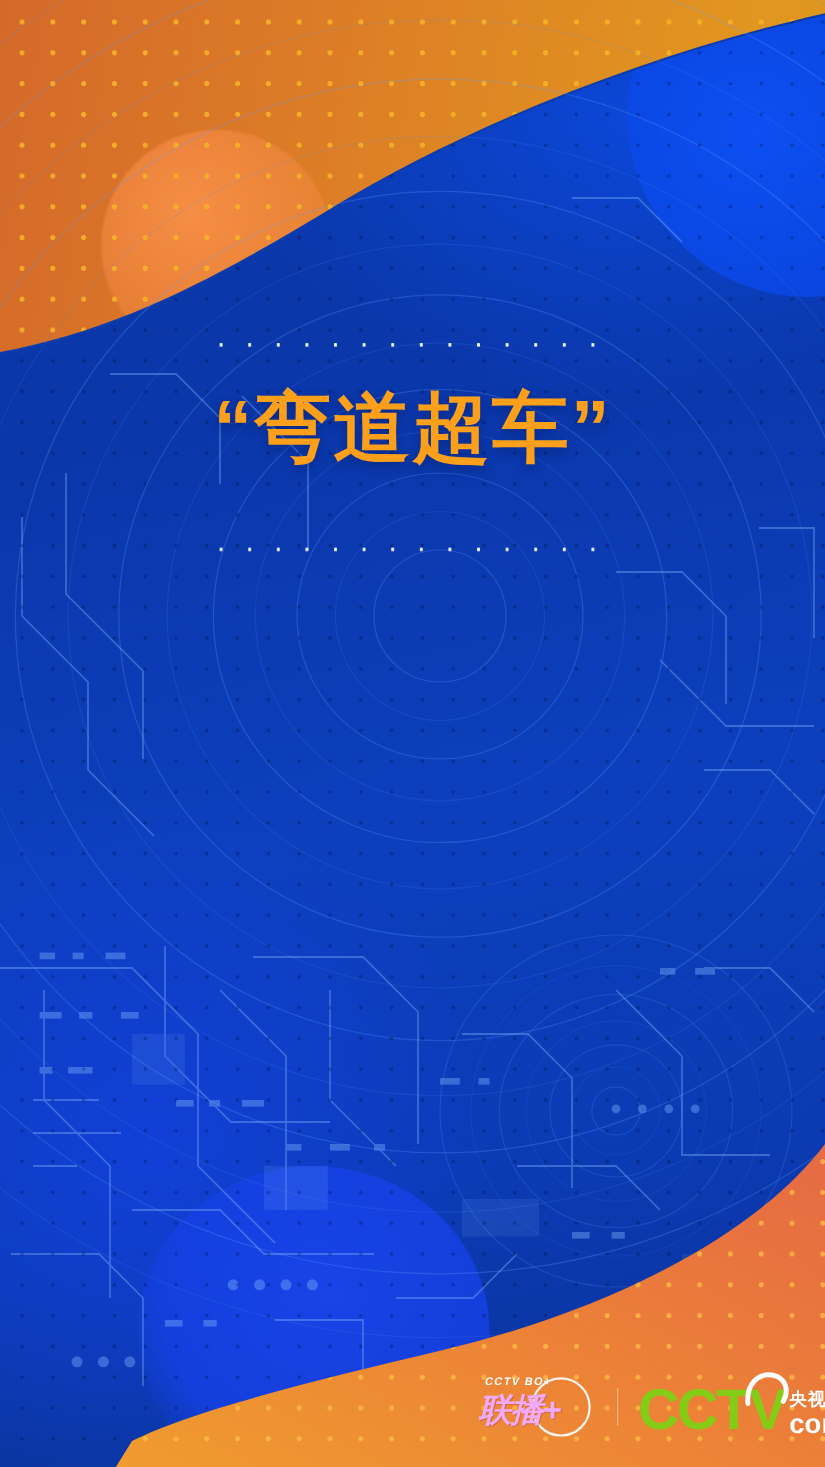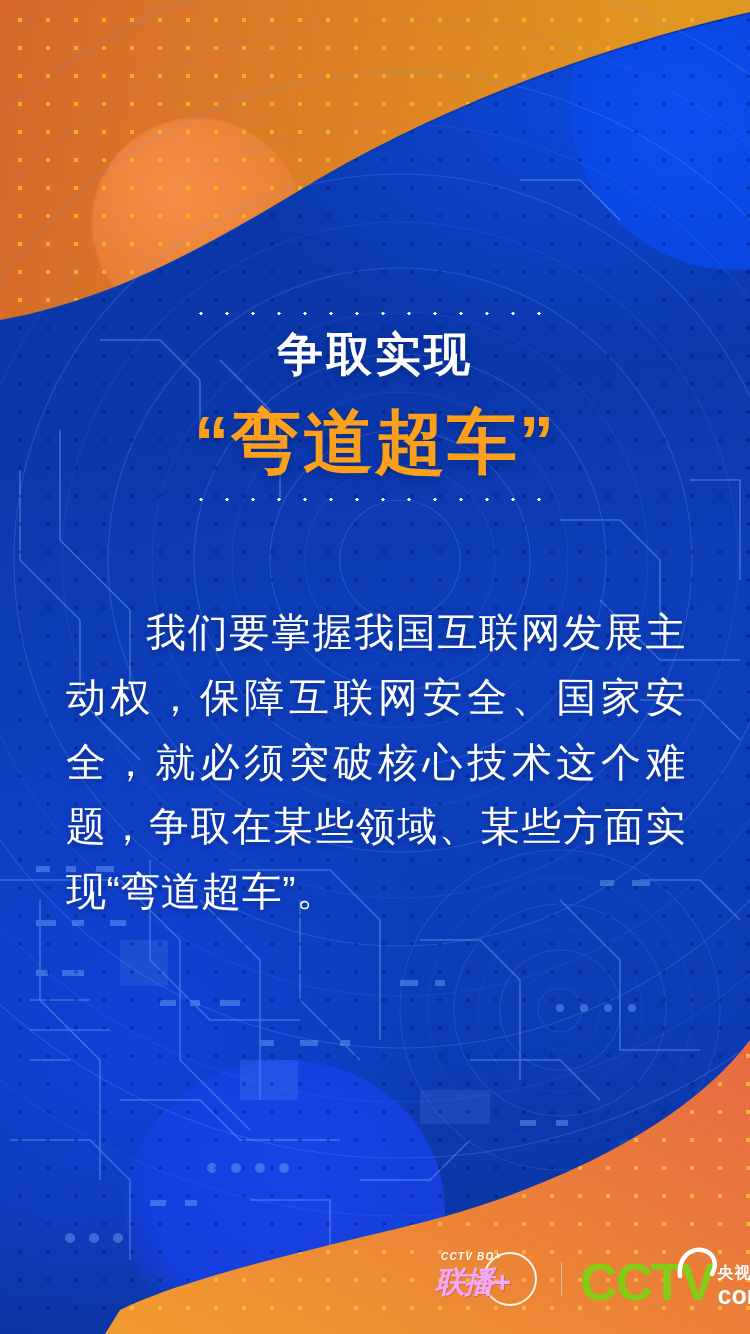--- a/index.html
+++ b/index.html
@@ -252,25 +252,23 @@
   <div class="layer" id="dots-blue"></div>
   <div class="layer" id="dots-orange-top"></div>
 
   <div class="layer" id="bottom-wave"></div>
   <div class="layer" id="dots-bottom"></div>
 
   <div class="dot-rule" id="rule-top"></div>
   <div class="dot-rule" id="rule-bottom"></div>
 
   <div id="headline">
-    <div id="headline-line1">争取实现</div>
     <div id="headline-line2">“弯道超车”</div>
   </div>
 
-  <div id="body-copy">我们要掌握我国互联网发展主动权，保障互联网安全、国家安全，就必须突破核心技术这个难题，争取在某些领域、某些方面实现“弯道超车”。</div>
 
   <div id="footer">
 
     <div id="logo-lianbo">
       <div class="ring"></div>
       <div class="pinyin">CCTV BO+</div>
       <div class="cn">联播+</div>
     </div>
 
     <div id="logo-divider"></div>

